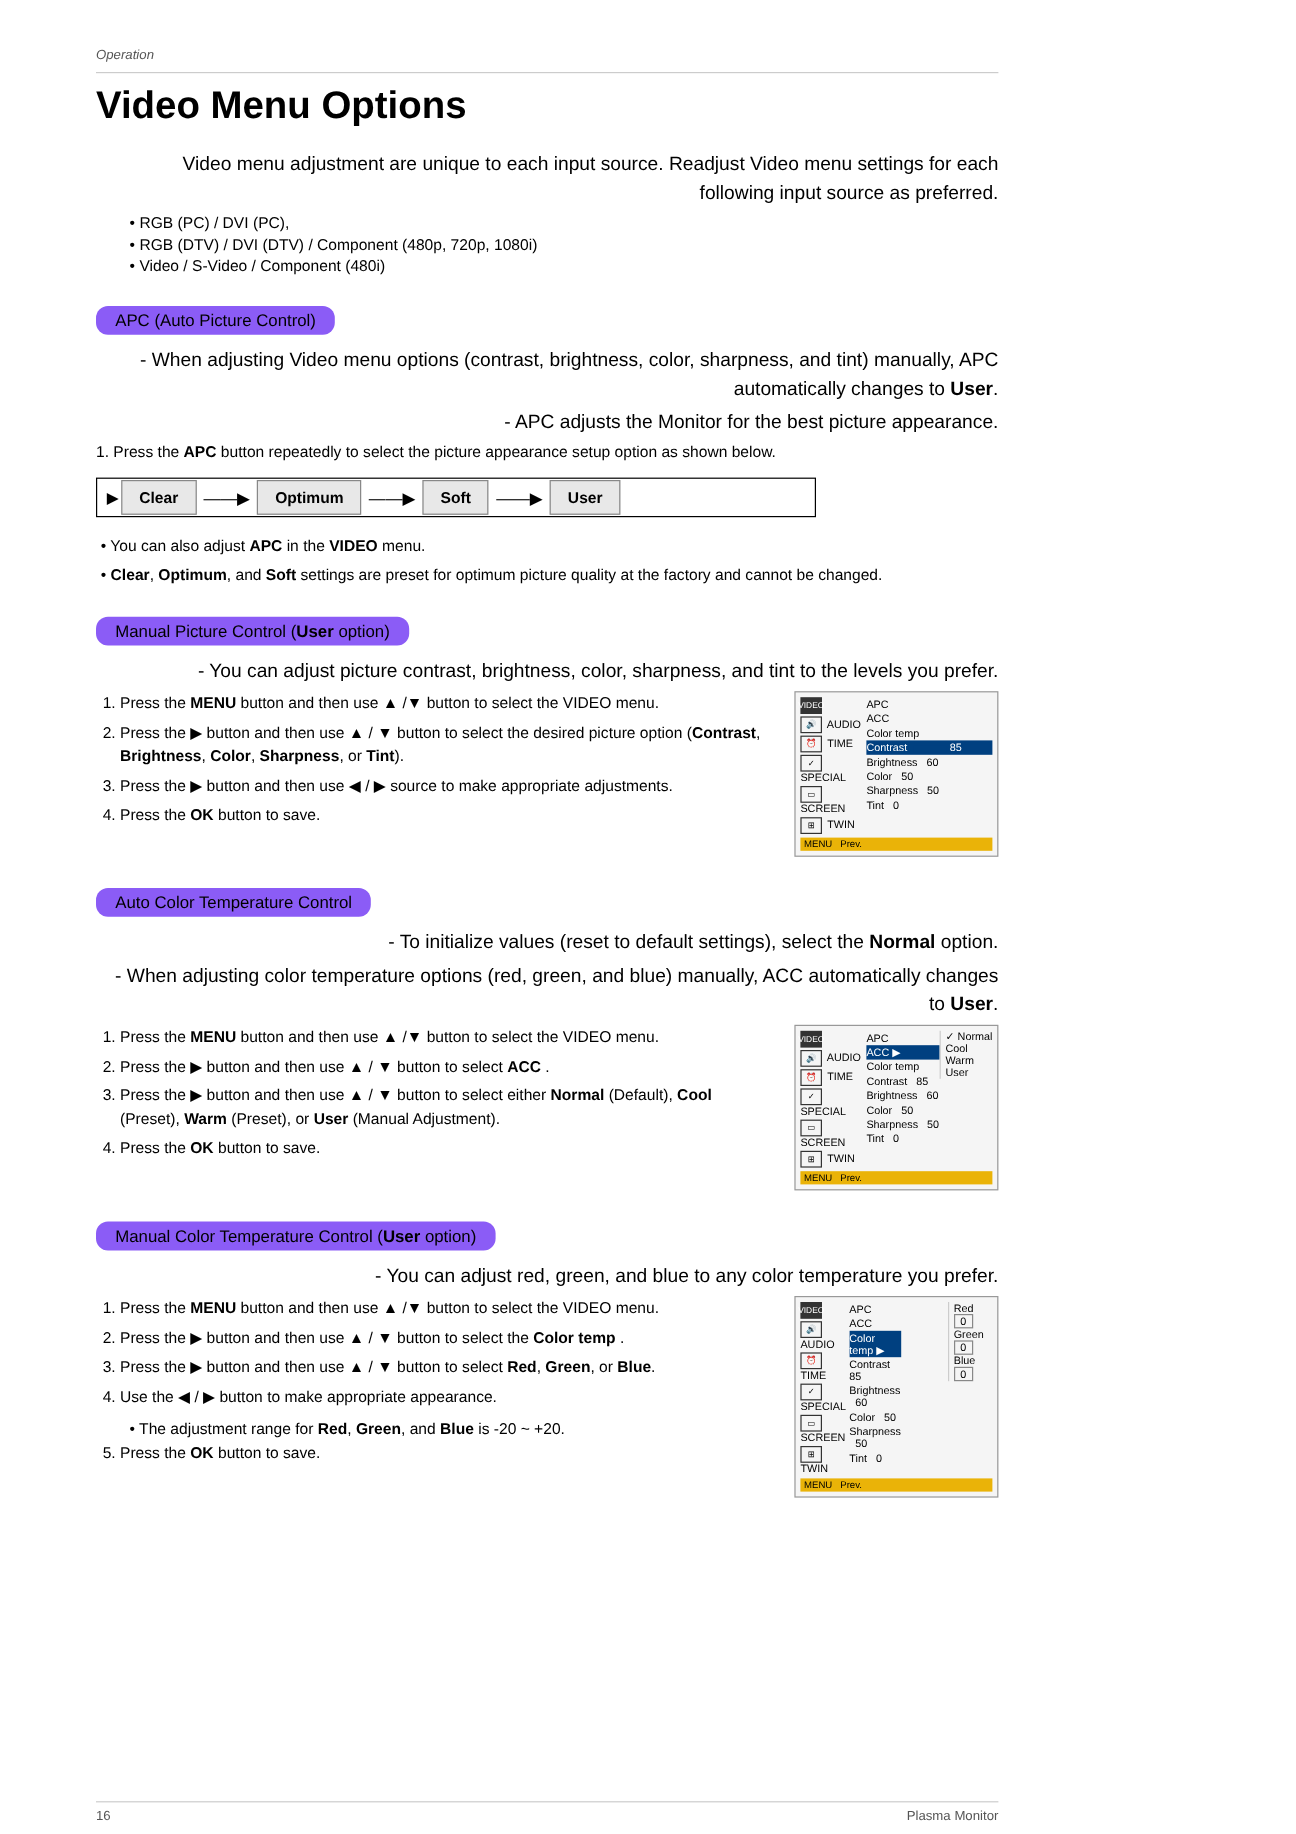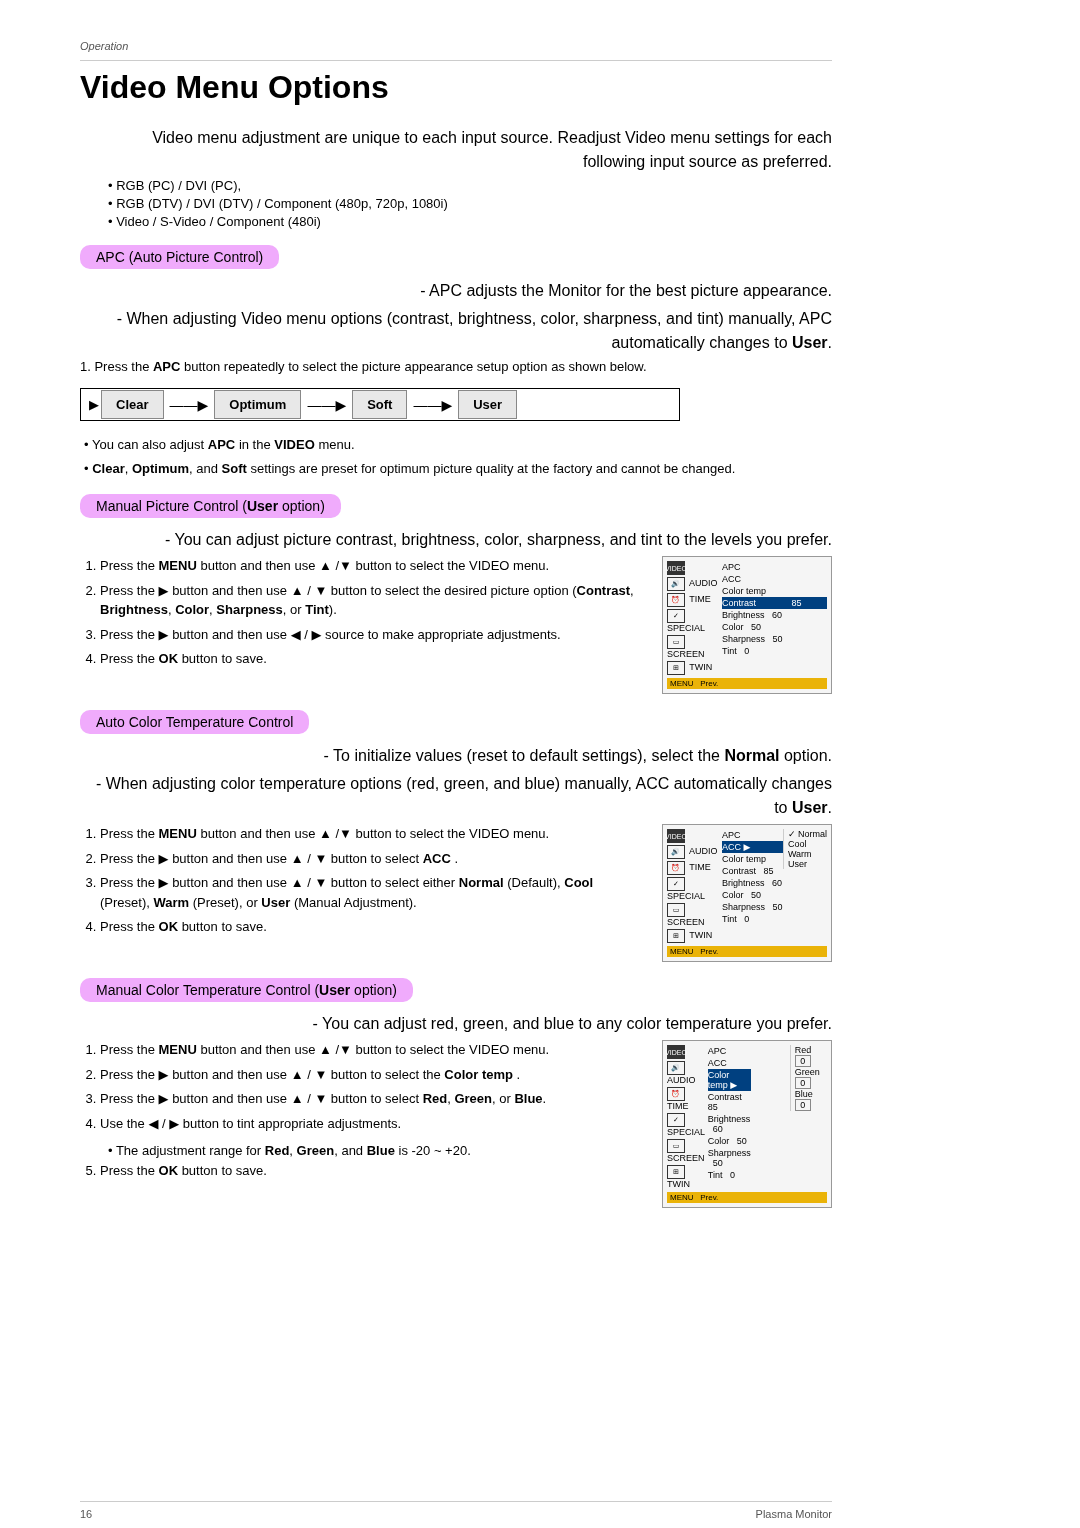--- a/index.html
+++ b/index.html
@@ -33,27 +33,28 @@
     }
     .dash-item {
       padding-left: 18px;
       text-indent: -10px;
       margin-bottom: 4px;
       font-size: 16px;
       line-height: 1.5;
       text-align: right;
     }
     .section-header {
-      background: #f0abfc;
+      background: #8b5cf6;
       border-radius: 10px;
       display: inline-block;
       padding: 4px 16px;
       font-size: 14px;
       font-weight: normal;
       margin-bottom: 10px;
+      margin-top: 10px;
     }
     .numbered-list {
       padding-left: 20px;
       margin-bottom: 10px;
     }
     .numbered-list li {
       margin-bottom: 5px;
       font-size: 13px;
       line-height: 1.5;
     }
@@ -213,22 +214,22 @@
     <div class="dash-item">
       <span>Video menu adjustment are unique to each input source. Readjust Video menu settings for each following input source as preferred.</span>
     </div>
     <div class="sub-bullet">• RGB (PC) / DVI (PC),</div>
     <div class="sub-bullet">• RGB (DTV) / DVI (DTV) / Component (480p, 720p, 1080i)</div>
     <div class="sub-bullet">• Video / S-Video / Component (480i)</div>
   </div>
 
   <div class="content-block">
     <div class="section-header">APC (Auto Picture Control)</div>
+    <div class="dash-item">- When adjusting Video menu options (contrast, brightness, color, sharpness, and tint) manually, APC automatically changes to <b>User</b>.</div>
     <div class="dash-item">- <span>APC adjusts the Monitor for the best picture appearance.</span></div>
-    <div class="dash-item">- When adjusting Video menu options (contrast, brightness, color, sharpness, and tint) manually, APC automatically changes to <b>User</b>.</div>
     <div style="margin-bottom:8px; font-size:13px;">
       1. Press the <b>APC</b> button repeatedly to select the picture appearance setup option as shown below.
     </div>
     
     <div class="apc-flow">
       <div class="apc-start-arrow"></div>
       <div class="apc-item">Clear</div>
       <div class="apc-arrow">——▶</div>
       <div class="apc-item">Optimum</div>
       <div class="apc-arrow">——▶</div>
@@ -329,21 +330,21 @@
 
   <div class="content-block">
     <div class="section-header">Manual Color Temperature Control (<b>User</b> option)</div>
     <div class="dash-item">- <span>You can adjust red, green, and blue to any color temperature you prefer.</span></div>
     <div class="two-col">
       <div class="main-content">
         <ol class="numbered-list">
           <li>Press the <b>MENU</b> button and then use ▲ /▼ button to select the VIDEO menu.</li>
           <li>Press the ▶ button and then use ▲ / ▼ button to select the <b>Color temp</b> .</li>
           <li>Press the ▶ button and then use ▲ / ▼ button to select <b>Red</b>, <b>Green</b>, or <b>Blue</b>.</li>
-          <li>Use the ◀ / ▶ button to tint appropriate adjustments.</li>
+          <li>Use the ◀ / ▶ button to make appropriate appearance.</li>
         </ol>
         <div class="sub-bullet">• The adjustment range for <b>Red</b>, <b>Green</b>, and <b>Blue</b> is -20 ~ +20.</div>
         <ol class="numbered-list" start="5">
           <li>Press the <b>OK</b> button to save.</li>
         </ol>
       </div>
       <div class="menu-screenshot">
         <div class="menu-screenshot-inner">
           <div class="menu-row">
             <div class="menu-col-left">

